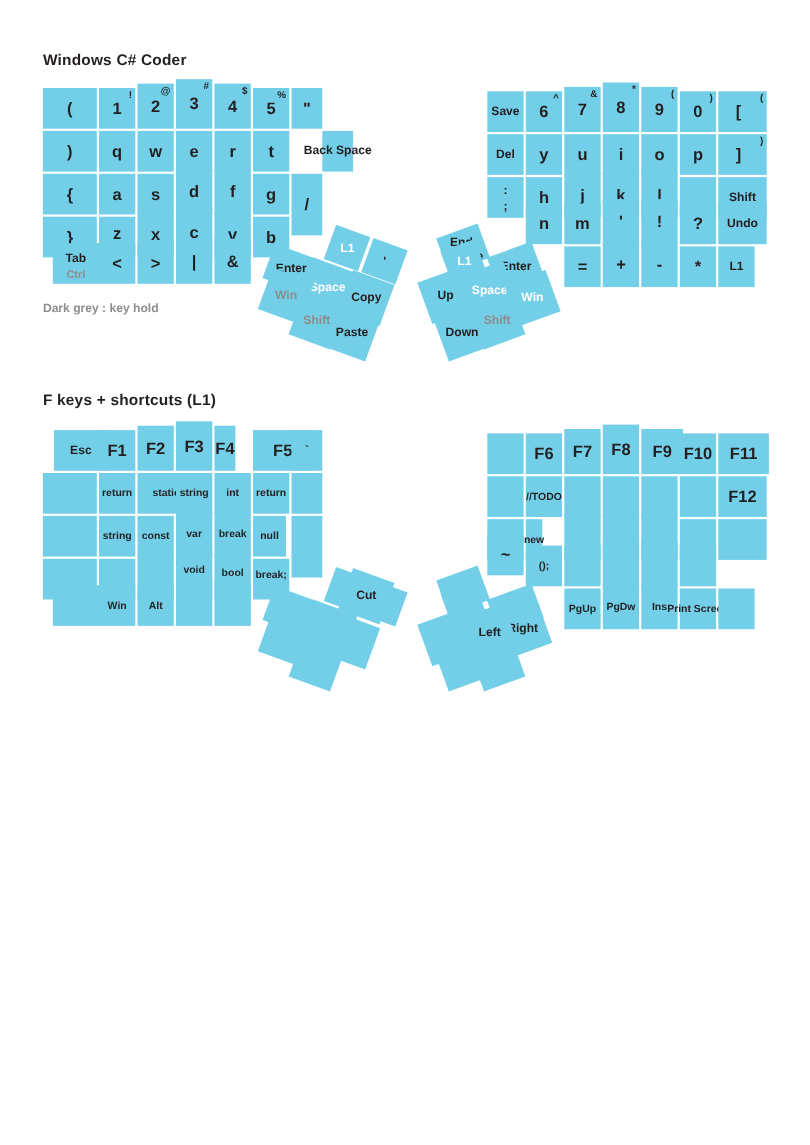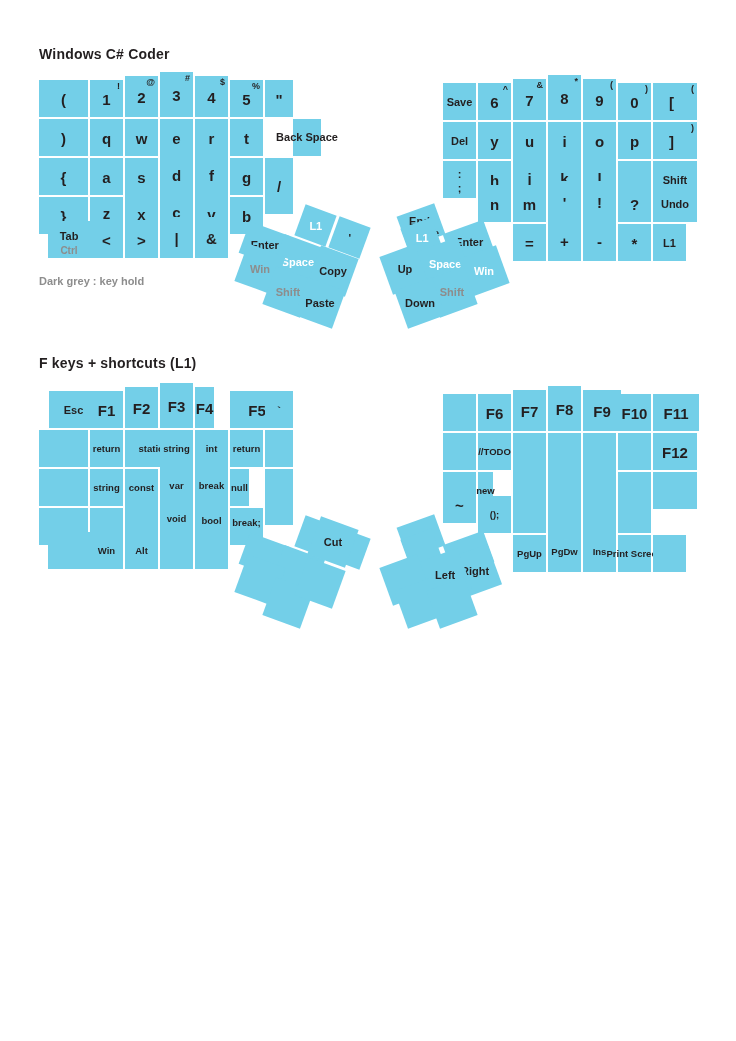--- a/index.html
+++ b/index.html
@@ -427,21 +427,21 @@
   </div>
 <div class="key" style="left:125px; top:469px; width:33px; height:37px;">
     <span class="lbl main xs">const</span>
   </div>
 <div class="key" style="left:160px; top:465px; width:33px; height:41px;">
     <span class="lbl main xs">var</span>
   </div>
 <div class="key" style="left:195px; top:465px; width:33px; height:41px;">
     <span class="lbl main xs">break</span>
   </div>
-<div class="key" style="left:230px; top:469px; width:19px; height:37px;">
+<div class="key" style="left:230px; top:469px; width:30px; height:37px;">
     <span class="lbl main xs">null</span>
   </div>
 <div class="key" style="left:265px; top:469px; width:28px; height:56px;">
     <span class="lbl main xs"></span>
   </div>
 
 <div class="key" style="left:39px;  top:508px; width:49px; height:37px;">
     <span class="lbl main xs"></span>
   </div>
 <div class="key" style="left:90px;  top:508px; width:33px; height:37px;">

